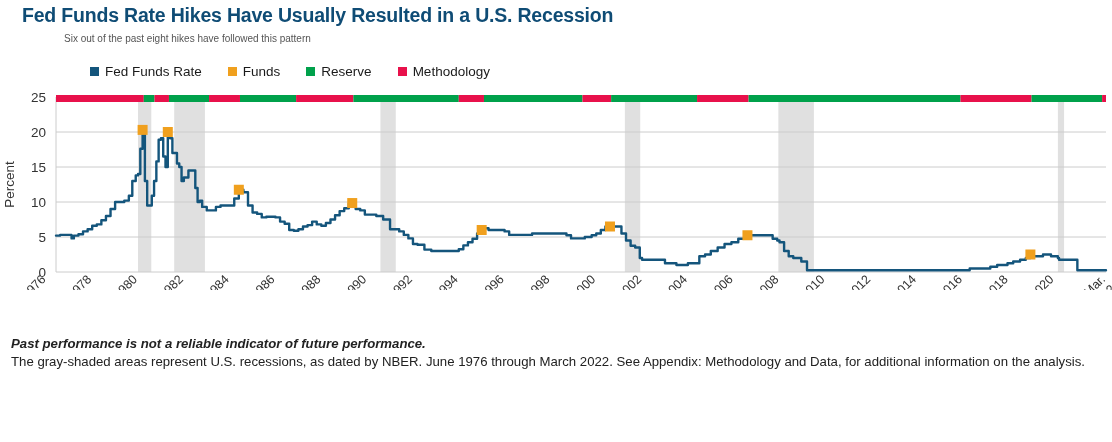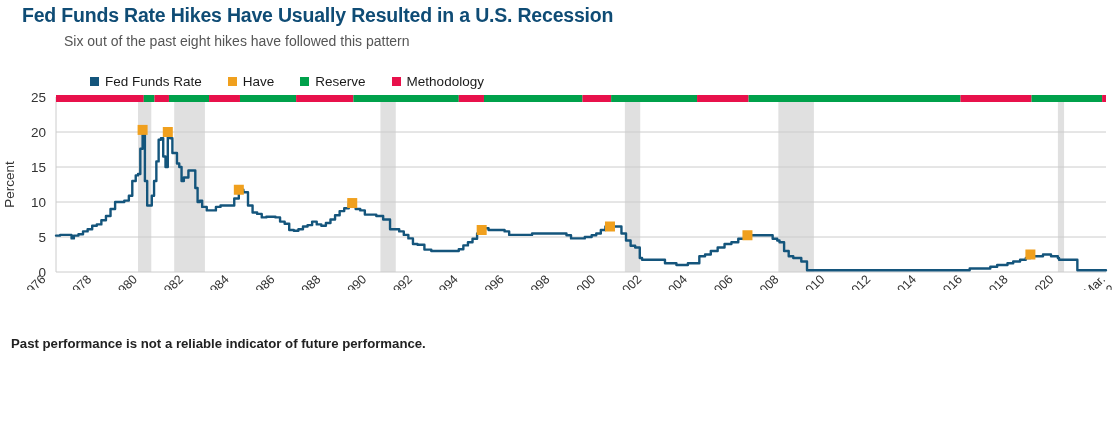--- a/index.html
+++ b/index.html
@@ -10,61 +10,61 @@
     overflow:hidden;
     position:relative;
   }
   .title{
     position:absolute;left:22px;top:4px;
     font-size:19.5px;font-weight:bold;color:#0f4c75;
     letter-spacing:-0.2px;white-space:nowrap;
   }
   .subtitle{
     position:absolute;left:64px;top:33px;
-    font-size:14px;color:#555555;white-space:nowrap;
+    font-size:10px;color:#555555;white-space:nowrap;
   }
   
   .legend{
-    position:absolute;left:90px;top:74px;
+    position:absolute;left:90px;top:64px;
     display:flex;align-items:flex-end;gap:26px;
   }
   .legend-item{display:flex;align-items:center;gap:6px;}
   .legend-swatch{width:9px;height:9px;display:block;}
   .legend-label{font-size:13.5px;color:#1a1a1a;white-space:nowrap;}
   
   #chart-wrap{
     position:absolute;left:0;top:90px;width:1112px;height:200px;
   }
   svg.chart{display:block;}
   .ytick-label{font-size:13.5px;fill:#333;}
   .axis-title{font-size:13.5px;fill:#333;}
   .xtick-label{font-size:12.5px;fill:#333;}
   
   .notes{
     position:absolute;left:11px;top:335px;width:1095px;
     font-size:13.2px;color:#222;line-height:17.6px;
   }
   .notes div{white-space:nowrap;}
-  .notes .bold{font-weight:bold;}
+  .notes .bold{font-weight:bold;font-style:italic;}
   .notes .wrap{white-space:normal;}
 </style>
 </head>
 <body>
 
 <div class="title">Fed Funds Rate Hikes Have Usually Resulted in a U.S. Recession</div>
 <div class="subtitle">Six out of the past eight hikes have followed this pattern</div>
 
 <div class="legend" id="legend">
     <div class="legend-item">
       <span class="legend-swatch" style="background: rgb(20, 85, 124);"></span>
       <span class="legend-label">Fed Funds Rate</span>
     </div>
     <div class="legend-item">
       <span class="legend-swatch" style="background: rgb(240, 160, 30);"></span>
-      <span class="legend-label">Have</span>
+      <span class="legend-label">Funds</span>
     </div>
     <div class="legend-item">
       <span class="legend-swatch" style="background: rgb(0, 161, 75);"></span>
       <span class="legend-label">Reserve</span>
     </div>
     <div class="legend-item">
       <span class="legend-swatch" style="background: rgb(232, 17, 75);"></span>
       <span class="legend-label">Methodology</span>
     </div>
   </div>
@@ -198,13 +198,14 @@
           <text x="0" y="0" text-anchor="end" class="xtick-label">Mar.</text>
           <text x="0" y="14" text-anchor="end" class="xtick-label">2022</text>
         </g>
       </g>
       <text x="0" y="0" class="axis-title" text-anchor="middle" transform="translate(14,94.5) rotate(-90)">Percent</text>
     </svg>
   </div>
 
 <div class="notes">
   <div class="bold">Past performance is not a reliable indicator of future performance.</div>
+  <div class="wrap">The gray-shaded areas represent U.S. recessions, as dated by NBER. June 1976 through March 2022. See Appendix: Methodology and Data, for additional information on the analysis.</div>
 </div>
 
 </body></html>

